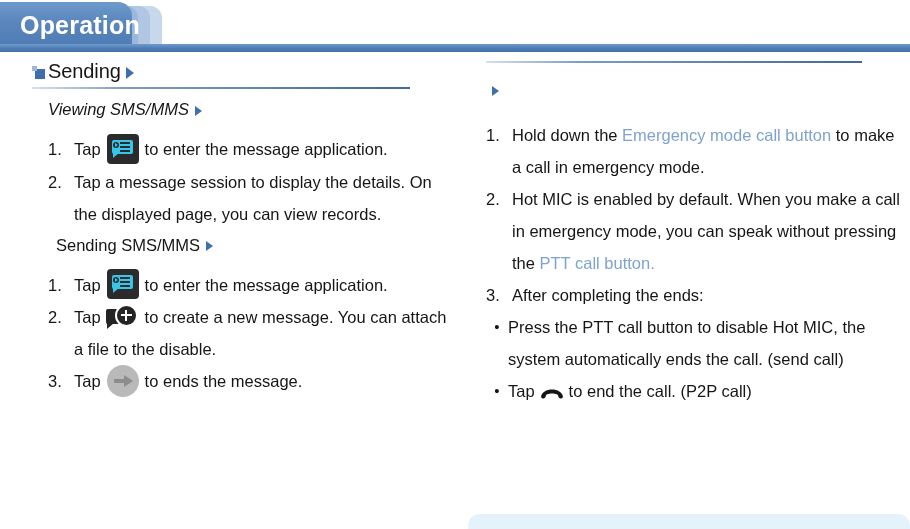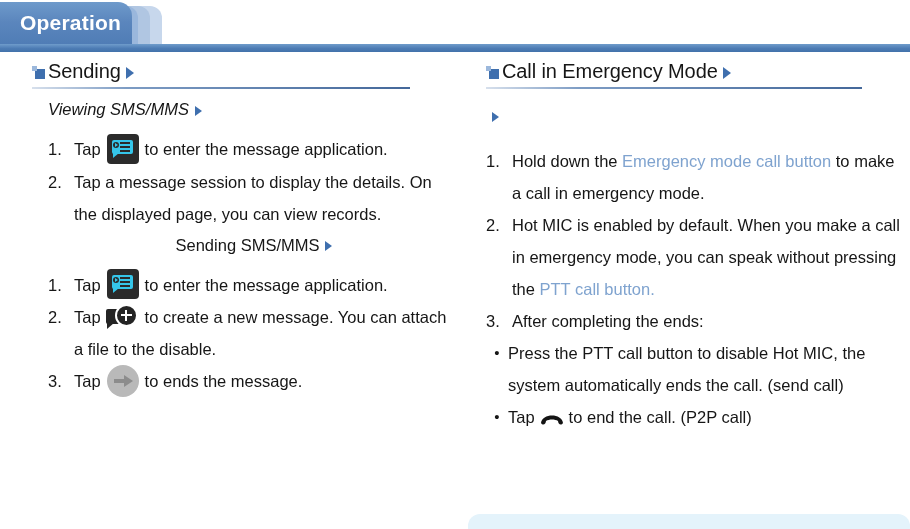--- a/index.html
+++ b/index.html
@@ -43,21 +43,21 @@
     left: 0; top: 0;
     width: 132px;
     height: 44px;
     border-radius: 0 14px 0 0;
     background: linear-gradient(180deg, #6e9acb 0%, #5b86bd 45%, #4f7cb5 100%);
   }
   .tab-label {
     position: absolute;
     left: 20px;
     top: 9px;
-    font-size: 21px;
+    font-size: 25px;
     font-weight: bold;
     color: #ffffff;
     letter-spacing: 0.2px;
     white-space: nowrap;
   }
   .header-bar {
     position: absolute;
     left: 0;
     top: 44px;
     width: 910px;
@@ -339,21 +339,21 @@
     <li class="oitem">
       <span class="num">1.</span>
       <span class="body"><span>Tap</span><span class="ico ico-msg"><span class="bub"></span><span class="tail"></span><span class="ln l1"></span><span class="ln l2"></span><span class="ln l3"></span><span class="dotc"></span></span><span>to enter the message application.</span></span>
     </li>
     <li class="oitem">
       <span class="num">2.</span>
       <span class="body">Tap a message session to display the details. On the displayed page, you can view records.</span>
     </li>
   </ul>
 
-  <div class="sub-head" style="margin-top:6px;margin-left:24px;justify-content:center;">
+  <div class="sub-head" style="margin-top:6px;margin-left:24px;">
     <span>Sending SMS/MMS</span>
     <span class="tri small"></span>
   </div>
 
   <ul class="olist" style="margin-top:14px;margin-left:16px;">
     <li class="oitem">
       <span class="num">1.</span>
       <span class="body"><span>Tap</span><span class="ico ico-msg"><span class="bub"></span><span class="tail"></span><span class="ln l1"></span><span class="ln l2"></span><span class="ln l3"></span><span class="dotc"></span></span><span>to enter the message application.</span></span>
     </li>
     <li class="oitem">
@@ -362,28 +362,20 @@
     </li>
     <li class="oitem">
       <span class="num">3.</span>
       <span class="body"><span>Tap</span><span class="ico ico-send"><span class="shaft"></span><span class="head"></span></span><span>to ends the message.</span></span>
     </li>
   </ul>
 </div>
 
 <div class="col col-right">
 
-  <div class="section-head">
-    <span class="sq-icon">
-      <span class="big"></span>
-        <span class="small"></span>
-    </span>
-    <span class="section-title">Call in Emergency Mode</span>
-    <span class="tri"></span>
-  </div>
   <div class="rule right"></div>
 
   <div class="sub-head" style="margin-top:22px;">
     <span class="tri small"></span>
   </div>
 
   <ul class="olist" style="margin-top:24px;">
     <li class="oitem">
       <span class="num">1.</span>
       <span class="body"><span>Hold down the </span><span class="link">Emergency mode call button</span><span> to make a call in emergency mode.</span></span>

